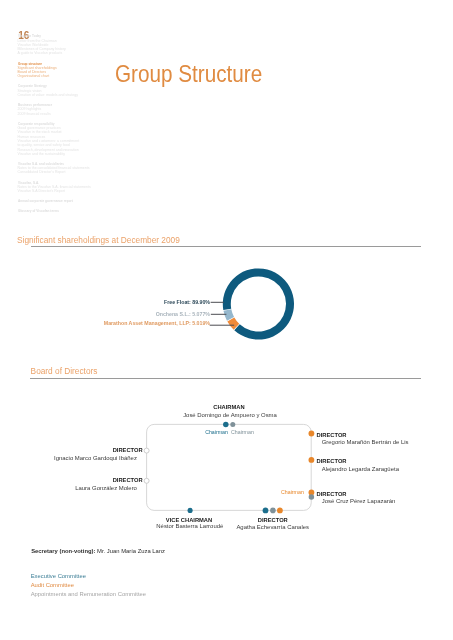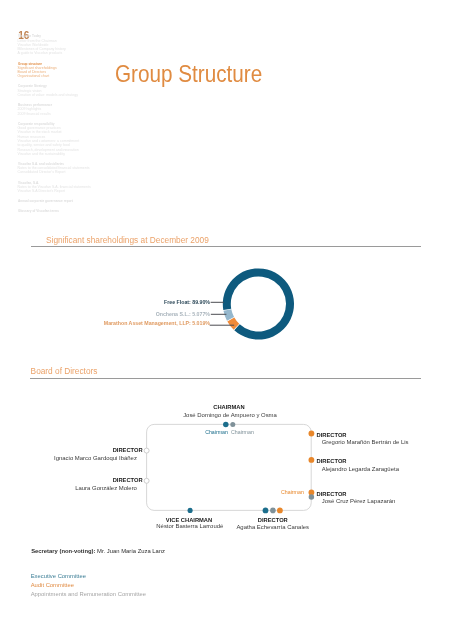--- a/index.html
+++ b/index.html
@@ -95,21 +95,21 @@
       <div class="toc-group">
         <div class="toc-line head"><span>Annual corporate governance report</span></div>
       </div>
       <div class="toc-group">
         <div class="toc-line head"><span>Glossary of Viscofan terms</span></div>
       </div>
     </div>
 
   <div class="title">Group Structure</div>
 
-  <div class="sect-lbl" style="left:46px;top:234.5px;">Significant shareholdings at December 2009</div>
+  <div class="sect-lbl" style="left:17px;top:234.5px;">Significant shareholdings at December 2009</div>
   <div class="sect-rule" style="left:31.3px;top:246.4px;width:389.8px;"></div>
 
   <svg class="chart" id="donut" width="453" height="640">
       <path d="M233.6925190546096 329.6300679931437 A35.6 35.6 0 0 1 227.34874058626843 321.41204436076214 L234.32655169047777 317.4992254032875 A27.6 27.6 0 0 0 239.24476196368607 323.8705021519878 Z" fill="#F08B3A"></path>
       <path d="M226.96170003236332 320.7030923826966 A35.6 35.6 0 0 1 223.45459402191753 310.79548386996834 L231.30749424171134 309.2684088430091 A27.6 27.6 0 0 0 234.0264865419446 316.9495884764726 Z" fill="#94B7CD"></path>
       <path d="M223.30941723428438 310.00091669351144 A35.6 35.6 0 1 1 234.28035643191805 330.1840179145349 L239.70050105395893 324.2999689449765 A27.6 27.6 0 1 0 231.19494145129912 308.652396088228 Z" fill="#0E5A7E"></path>
       <line x1="210.6" y1="302.3" x2="223.8" y2="302.3" stroke="#4A4B50" stroke-width="1"></line>
       <line x1="210.8" y1="314.3" x2="226.4" y2="314.3" stroke="#4A4B50" stroke-width="1"></line>
       <line x1="209.7" y1="325.2" x2="234.2" y2="325.2" stroke="#4A4B50" stroke-width="1"></line>
     </svg>

